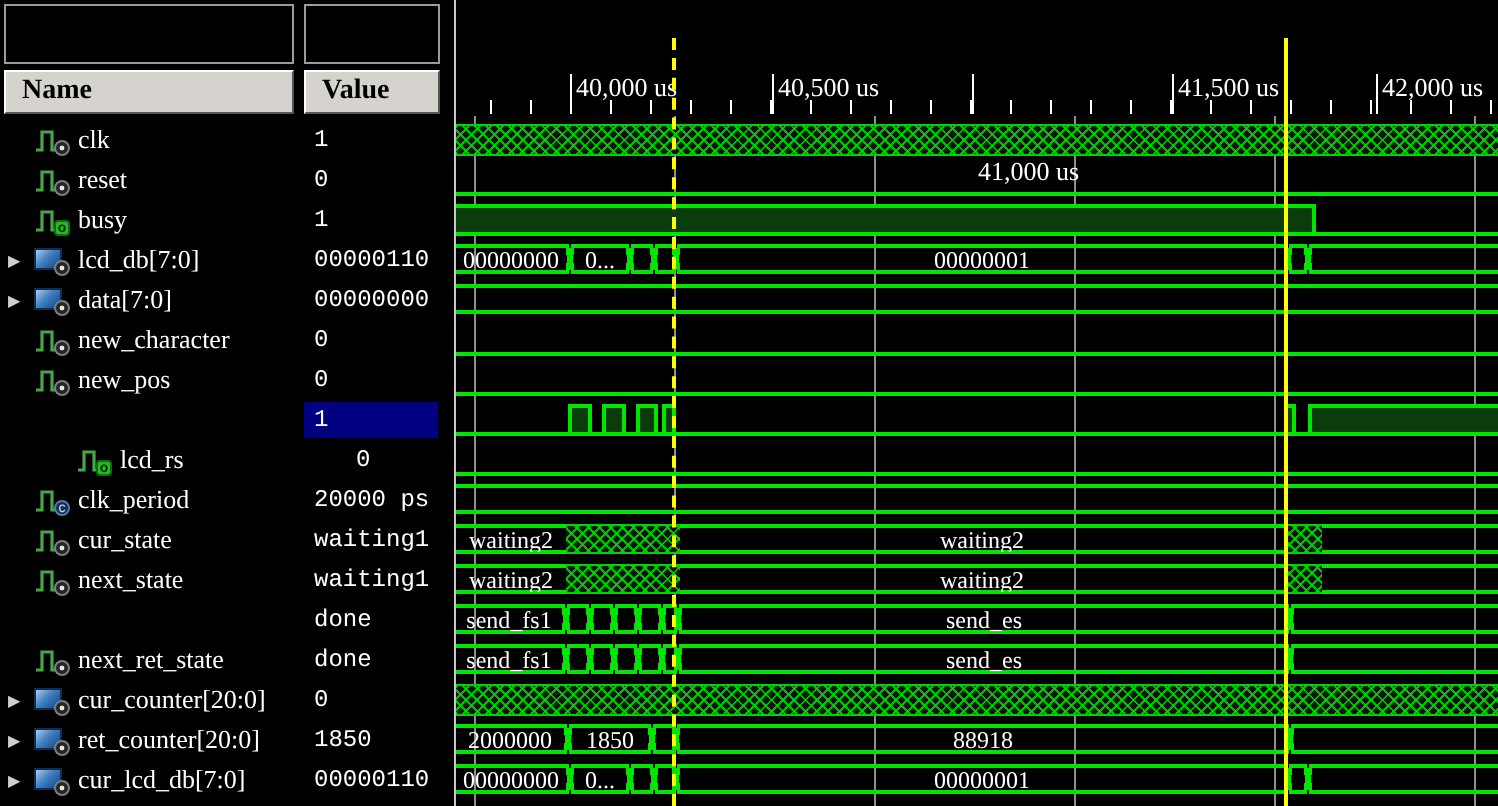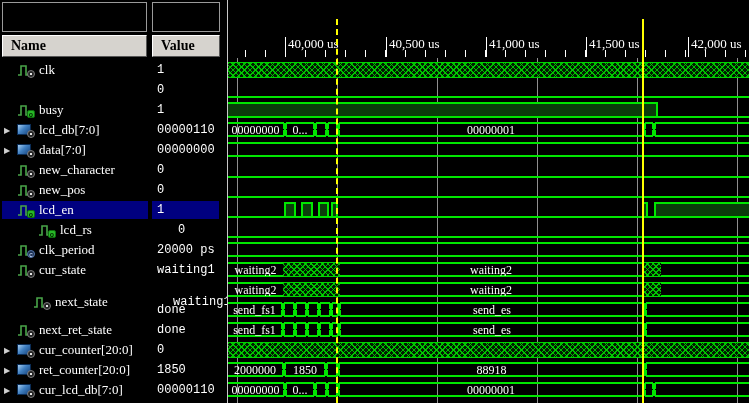--- a/index.html
+++ b/index.html
@@ -65,20 +65,27 @@
           <div class="namecell">
             <div class="expander"></div>
             <div class="sigicon"><svg width="15" height="14" viewBox="0 0 15 14">
                 <path d="M1 12 H4 V3 H9 V12 H12" fill="none" stroke="#49a549" stroke-width="1.6"></path>
               </svg><div class="badge badge-dot"></div></div>
             <div>clk</div>
           </div>
           <div class="valcell">1</div>
         </div>
         <div class="sigrow" style="top: 80px;">
+          <div class="namecell">
+            <div class="expander"></div>
+            <div class="sigicon"><svg width="15" height="14" viewBox="0 0 15 14">
+                <path d="M1 12 H4 V3 H9 V12 H12" fill="none" stroke="#49a549" stroke-width="1.6"></path>
+              </svg><div class="badge badge-dot"></div></div>
+            <div>reset</div>
+          </div>
           <div class="valcell">0</div>
         </div>
         <div class="sigrow" style="top: 100px;">
           <div class="namecell">
             <div class="expander"></div>
             <div class="sigicon"><svg width="15" height="14" viewBox="0 0 15 14">
                 <path d="M1 12 H4 V3 H9 V12 H12" fill="none" stroke="#49a549" stroke-width="1.6"></path>
               </svg><div class="badge badge-o">o</div></div>
             <div>busy</div>
           </div>
@@ -120,27 +127,20 @@
           <div class="namecell">
             <div class="expander"></div>
             <div class="sigicon"><svg width="15" height="14" viewBox="0 0 15 14">
                 <path d="M1 12 H4 V3 H9 V12 H12" fill="none" stroke="#49a549" stroke-width="1.6"></path>
               </svg><div class="badge badge-dot"></div></div>
             <div>new_pos</div>
           </div>
           <div class="valcell">0</div>
         </div>
         <div class="sigrow" style="top: 200px;">
-          <div class="namecell sel">
-            <div class="expander"></div>
-            <div class="sigicon"><svg width="15" height="14" viewBox="0 0 15 14">
-                <path d="M1 12 H4 V3 H9 V12 H12" fill="none" stroke="#49a549" stroke-width="1.6"></path>
-              </svg><div class="badge badge-o">o</div></div>
-            <div>lcd_en</div>
-          </div>
           <div class="valcell sel">1</div>
         </div>
         <div class="sigrow" style="top: 220px; margin-left: 21px;">
           <div class="namecell">
             <div class="expander"></div>
             <div class="sigicon"><svg width="15" height="14" viewBox="0 0 15 14">
                 <path d="M1 12 H4 V3 H9 V12 H12" fill="none" stroke="#49a549" stroke-width="1.6"></path>
               </svg><div class="badge badge-o">o</div></div>
             <div>lcd_rs</div>
           </div>
@@ -159,21 +159,21 @@
         <div class="sigrow" style="top: 260px;">
           <div class="namecell">
             <div class="expander"></div>
             <div class="sigicon"><svg width="15" height="14" viewBox="0 0 15 14">
                 <path d="M1 12 H4 V3 H9 V12 H12" fill="none" stroke="#49a549" stroke-width="1.6"></path>
               </svg><div class="badge badge-dot"></div></div>
             <div>cur_state</div>
           </div>
           <div class="valcell">waiting1</div>
         </div>
-        <div class="sigrow" style="top: 292px; margin-left: 16px;">
+        <div class="sigrow" style="top: 280px;">
           <div class="namecell">
             <div class="expander"></div>
             <div class="sigicon"><svg width="15" height="14" viewBox="0 0 15 14">
                 <path d="M1 12 H4 V3 H9 V12 H12" fill="none" stroke="#49a549" stroke-width="1.6"></path>
               </svg><div class="badge badge-dot"></div></div>
             <div>next_state</div>
           </div>
           <div class="valcell">waiting1</div>
         </div>
         <div class="sigrow" style="top: 300px;">
@@ -257,21 +257,21 @@
         <div class="rtick" style="left: 437px; top: 50px; height: 7px;"></div>
         <div class="rtick" style="left: 457px; top: 50px; height: 7px;"></div>
         <div class="rtick" style="left: 477px; top: 50px; height: 7px;"></div>
         <div class="rtick" style="left: 497px; top: 50px; height: 7px;"></div>
         <div class="rtick" style="left: 517px; top: 50px; height: 7px;"></div>
         <div class="rtick" style="left: 57px; top: 37px; height: 20px;"></div>
         <div class="rlabel" style="left: 60px;">40,000 us</div>
         <div class="rtick" style="left: 158px; top: 37px; height: 20px;"></div>
         <div class="rlabel" style="left: 161px;">40,500 us</div>
         <div class="rtick" style="left: 258px; top: 37px; height: 20px;"></div>
-        <div class="rlabel" style="left: 261px;">41,000 us</div>
+        <div class="rlabel" style="left: 261px; margin-top: 42px;">41,000 us</div>
         <div class="rtick" style="left: 358px; top: 37px; height: 20px;"></div>
         <div class="rlabel" style="left: 361px;">41,500 us</div>
         <div class="rtick" style="left: 460px; top: 37px; height: 20px;"></div>
         <div class="rlabel" style="left: 463px;">42,000 us</div>
         <div class="hatchband" style="left: 0px; top: 62px; width: 521px; height: 16px;"></div>
         <div class="wline" style="left: 0px; top: 96px; width: 521px; height: 2px;"></div>
         <div class="wfill" style="left: 0px; top: 104px; width: 429px; height: 12px;"></div>
         <div class="wline" style="left: 0px; top: 102px; width: 429px; height: 2px;"></div>
         <div class="wline" style="left: 0px; top: 116px; width: 429px; height: 2px;"></div>
         <div class="wline" style="left: 429px; top: 116px; width: 92px; height: 2px;"></div>

